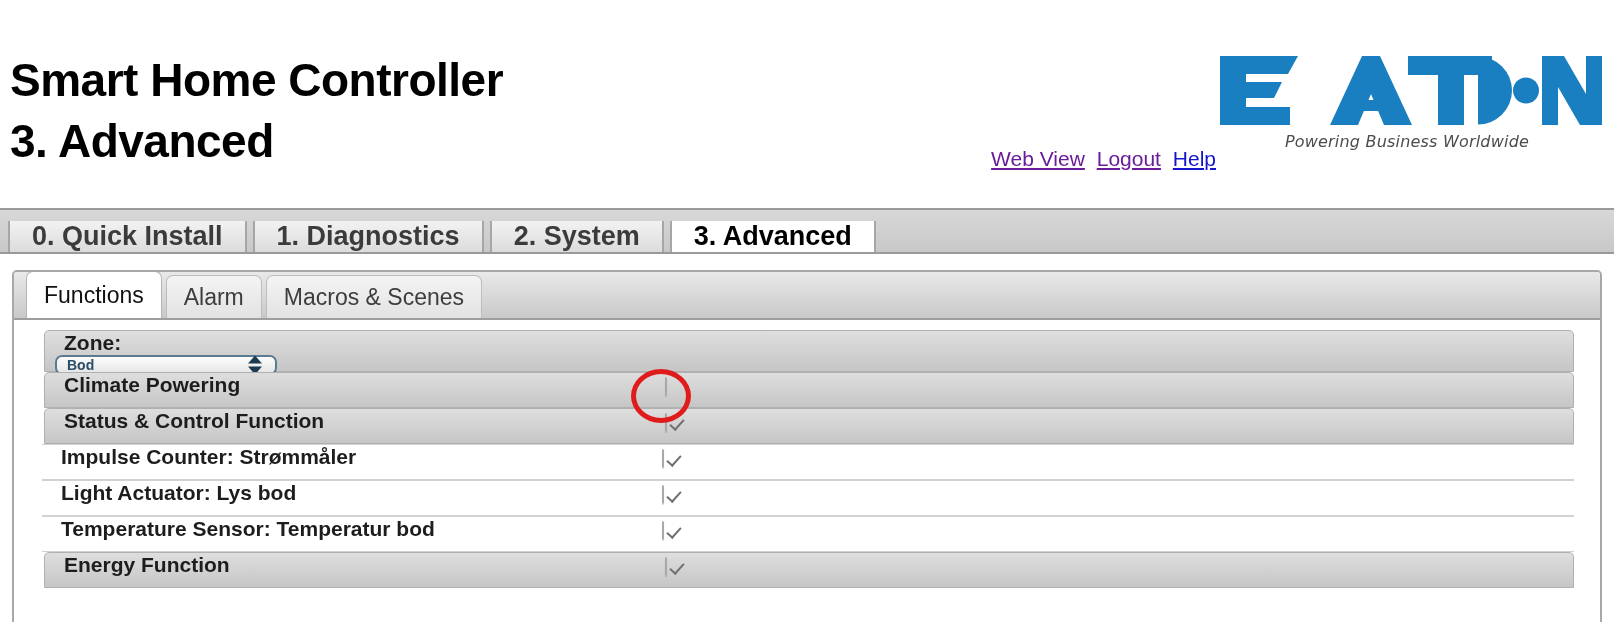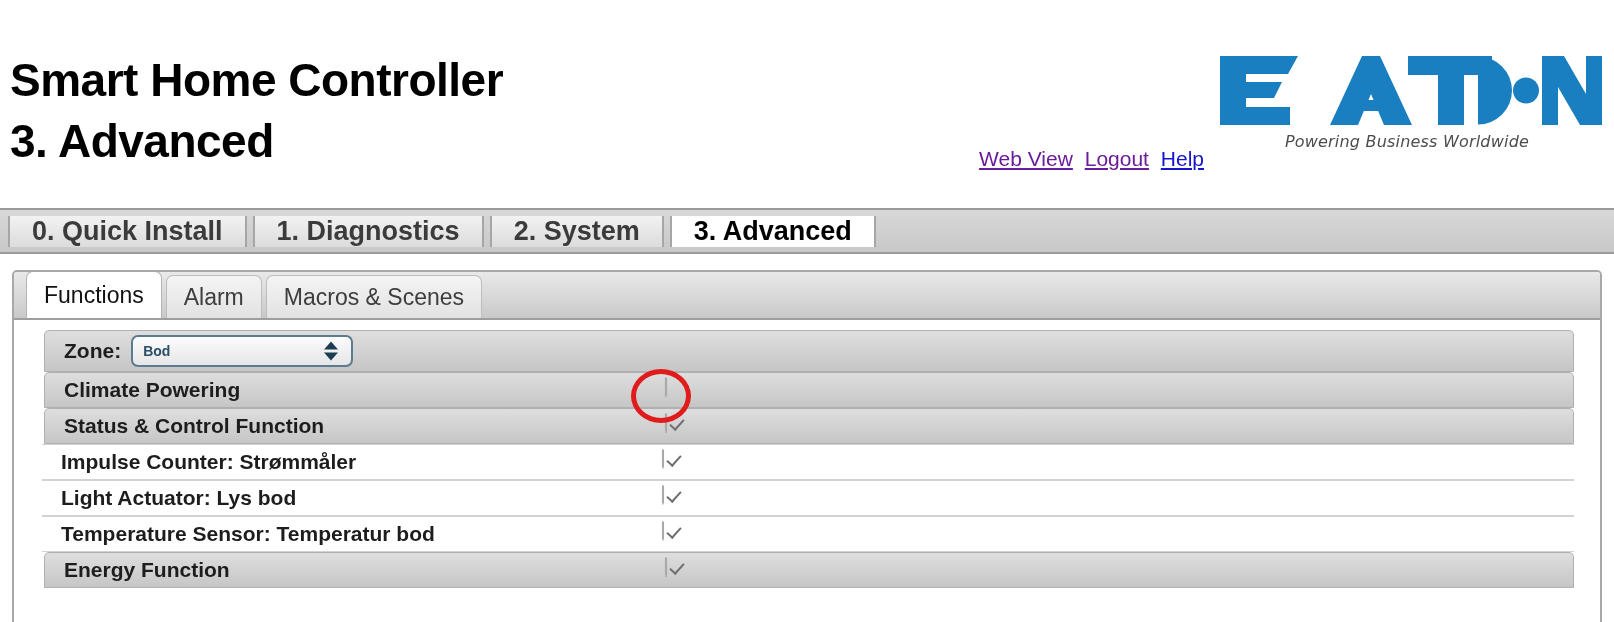--- a/index.html
+++ b/index.html
@@ -27,21 +27,21 @@
     top: 2px;
     font-size: 46px;
     font-weight: bold;
     line-height: 1.33;
     color: #000000;
     letter-spacing: -0.5px;
     white-space: pre-line;
   }
   .navlinks {
     position: absolute;
-    right: 410px;
+    right: 398px;
     top: 99px;
     font-size: 21px;
     white-space: nowrap;
   }
   .navlinks a {
     text-decoration: underline;
     margin-left: 6px;
   }
   .navlinks a:first-child { margin-left: 0; }
   .lnk-visited { color: #6a1b9a; }
@@ -68,21 +68,21 @@
 
   
   .maintabbar {
     position: relative;
     margin: 8px 0 0 0;
     height: 46px;
     background: linear-gradient(#d8d8d8, #c8c8c8);
     border-top: 2px solid #9a9a9a;
     border-bottom: 2px solid #9a9a9a;
     display: flex;
-    align-items: center;
+    align-items: flex-end;
     padding-left: 8px;
     box-sizing: border-box;
   }
   .maintab {
     display: flex;
     align-items: center;
     padding: 0 22px;
     font-size: 27px;
     font-weight: bold;
     color: #3b3b3b;
@@ -141,23 +141,23 @@
   }
 
   
   .rows {
     position: relative;
     padding: 10px 0 0 0;
   }
   .row {
     position: relative;
     display: flex;
-    align-items: center;
     height: 36px;
     box-sizing: border-box;
+    flex-direction: column;
   }
   
   .row.shaded {
     margin: 0 26px 0 30px;
     background: linear-gradient(#dedede, #c6c6c6);
     border: 1px solid #b0b0b0;
     border-radius: 5px 5px 0 0;
   }
   .row.shaded.tall { height: 42px; }
   

